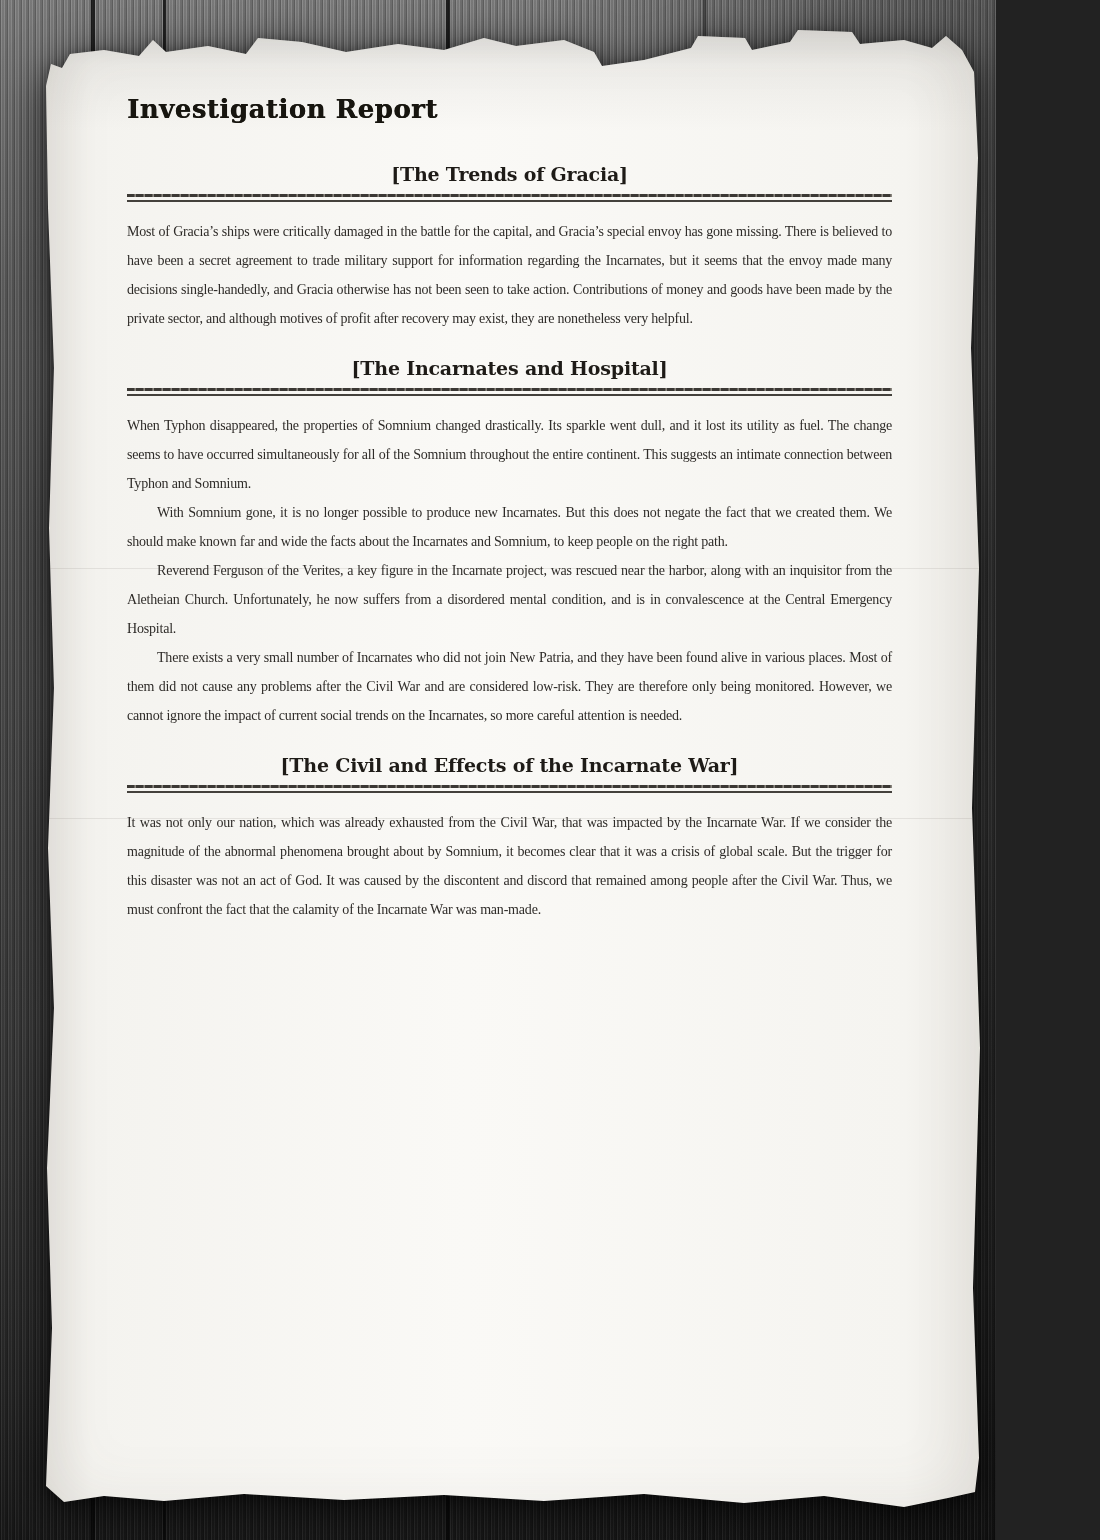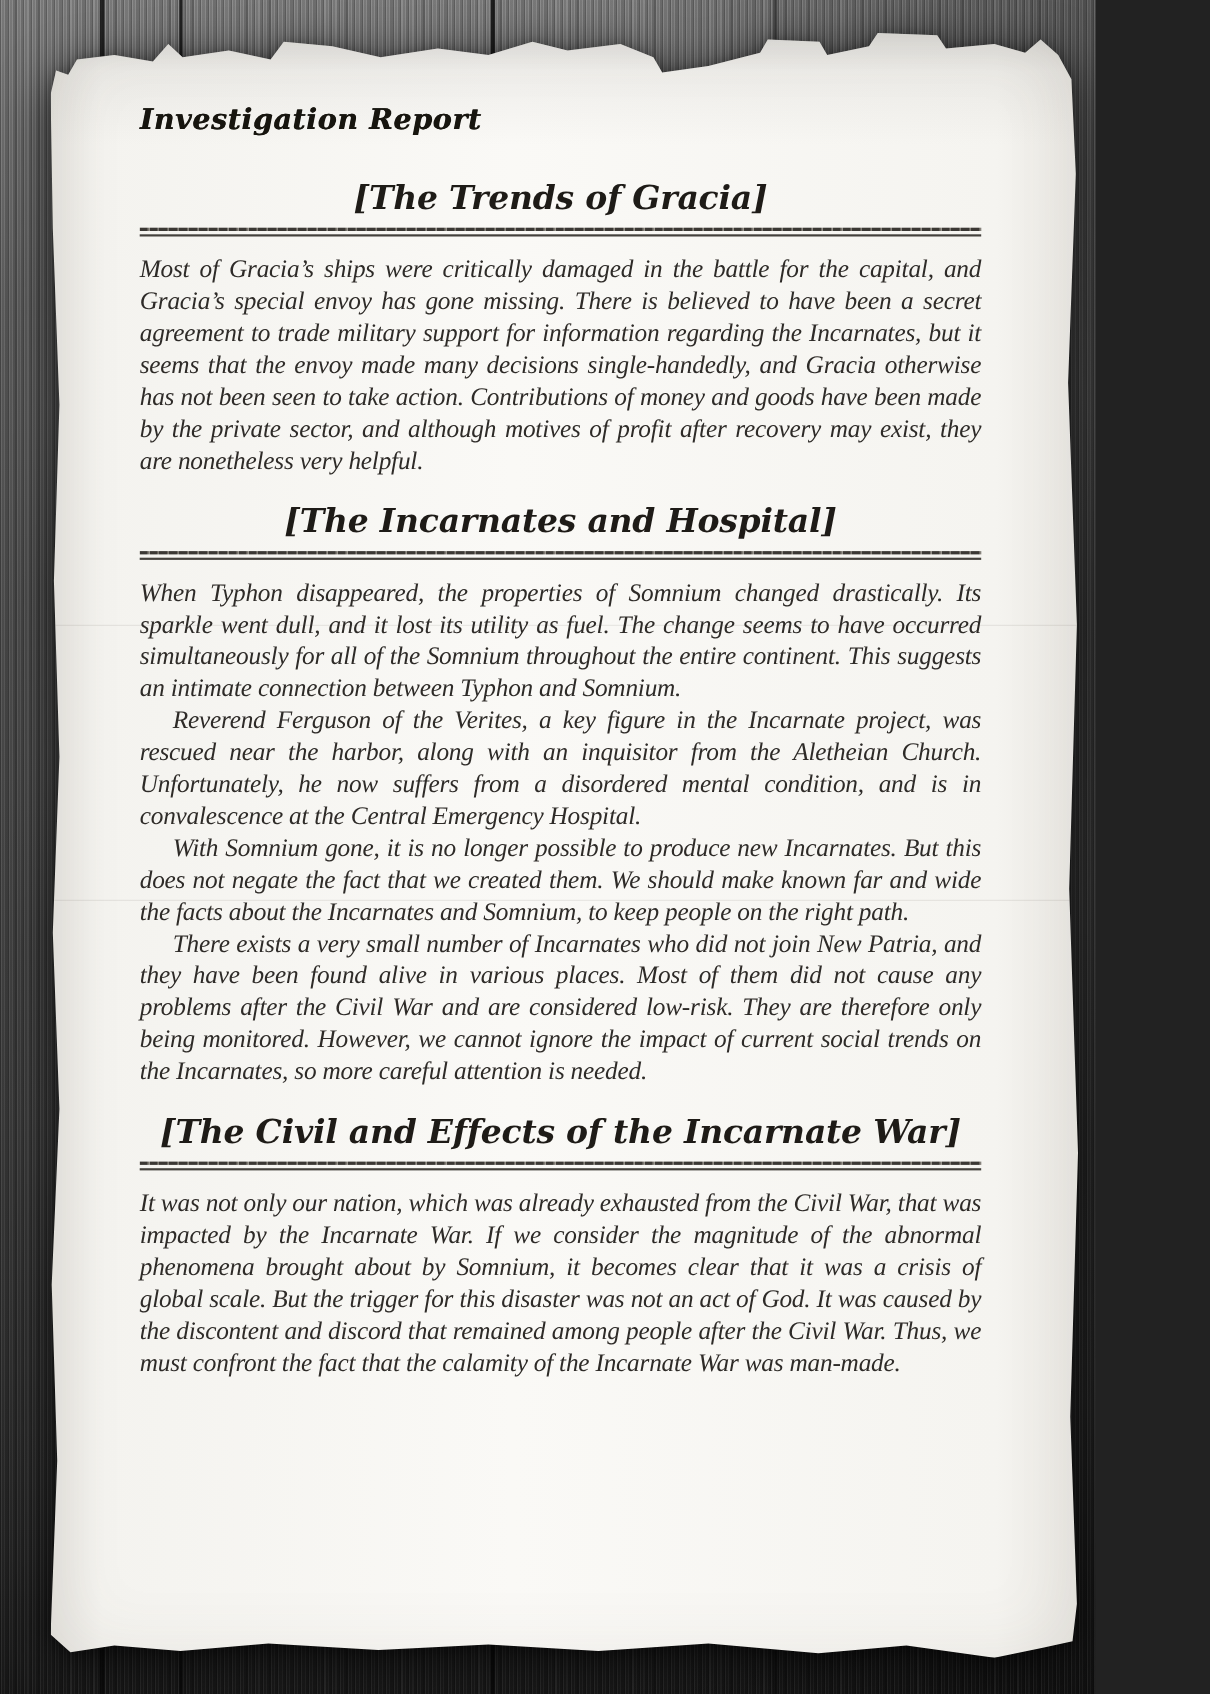--- a/index.html
+++ b/index.html
@@ -1,19 +1,18 @@
 <!DOCTYPE html>
 <html lang="en"><head>
 <meta charset="utf-8">
 <style>
   html,body{margin:0;padding:0;background:#222;}
   .stage{
     position:relative;width:996px;height:1540px;overflow:hidden;
     font-family:"Liberation Serif",serif;
-    font-style:italic;
   }
   
   .wood{
     position:absolute;inset:0;
     background:
       repeating-linear-gradient(90deg,
         rgba(0,0,0,0.30) 0px, rgba(0,0,0,0.30) 1px,
         rgba(255,255,255,0.06) 1px, rgba(255,255,255,0.06) 2px,
         rgba(0,0,0,0.10) 2px, rgba(0,0,0,0.10) 4px,
         rgba(255,255,255,0.03) 4px, rgba(255,255,255,0.03) 5px,
@@ -58,30 +57,30 @@
   .crease.c2{top:790px;}
   .content{position:absolute;inset:0;padding:0 88px 0 81px;box-sizing:border-box;}
   
   .report-title{
     margin-top:66px;
     font-family:"DejaVu Serif",serif;font-weight:bold;font-size:26px;line-height:1.2;
     letter-spacing:0.5px;color:#17150f;text-shadow:0.4px 0 0 currentColor;
   }
   h2{
     margin:24px 0 0 0;text-align:center;
-    font-family:"DejaVu Serif",serif;font-weight:bold;font-size:30px;line-height:1.2;
+    font-family:"DejaVu Serif",serif;font-weight:bold;font-size:19px;line-height:1.2;
     color:#1e1b17;letter-spacing:-0.2px;
   }
   h2.first{margin-top:38px;}
   .rule{margin-top:8px;}
   .rule .rt{height:3px;background:repeating-linear-gradient(90deg,#3b3834 0px,#3b3834 7px,#5c5852 7px,#9a968e 9px);}
   .rule .rb{height:2px;margin-top:3px;background:#44413c;}
   p{
     margin:15px 0 0 0;
-    font-size:23px;line-height:29px;letter-spacing:-0.2px;
+    font-size:14px;line-height:29px;letter-spacing:-0.2px;
     text-align:justify;color:#2e2b28;
   }
   p.follow{margin:0;text-indent:30px;}
 </style>
 </head>
 <body>
 
 <div class="stage">
 
   <div class="wood">
@@ -109,22 +108,22 @@
           <p>Most of Gracia’s ships were critically damaged in the battle for the capital, and Gracia’s special envoy has gone missing. There is believed to have been a secret agreement to trade military support for information regarding the Incarnates, but it seems that the envoy made many decisions single-handedly, and Gracia otherwise has not been seen to take action. Contributions of money and goods have been made by the private sector, and although motives of profit after recovery may exist, they are nonetheless very helpful.</p>
         </section>
 
         <section>
           <h2>[The Incarnates and Hospital]</h2>
           <div class="rule">
             <div class="rt"></div>
             <div class="rb"></div>
           </div>
           <p>When Typhon disappeared, the properties of Somnium changed drastically. Its sparkle went dull, and it lost its utility as fuel. The change seems to have occurred simultaneously for all of the Somnium throughout the entire continent. This suggests an intimate connection between Typhon and Somnium.</p>
+          <p class="follow">With Somnium gone, it is no longer possible to produce new Incarnates. But this does not negate the fact that we created them. We should make known far and wide the facts about the Incarnates and Somnium, to keep people on the right path.</p>
           <p class="follow">Reverend Ferguson of the Verites, a key figure in the Incarnate project, was rescued near the harbor, along with an inquisitor from the Aletheian Church. Unfortunately, he now suffers from a disordered mental condition, and is in convalescence at the Central Emergency Hospital.</p>
-          <p class="follow">With Somnium gone, it is no longer possible to produce new Incarnates. But this does not negate the fact that we created them. We should make known far and wide the facts about the Incarnates and Somnium, to keep people on the right path.</p>
           <p class="follow">There exists a very small number of Incarnates who did not join New Patria, and they have been found alive in various places. Most of them did not cause any problems after the Civil War and are considered low-risk. They are therefore only being monitored. However, we cannot ignore the impact of current social trends on the Incarnates, so more careful attention is needed.</p>
         </section>
 
         <section>
           <h2>[The Civil and Effects of the Incarnate War]</h2>
           <div class="rule">
             <div class="rt"></div>
             <div class="rb"></div>
           </div>
           <p>It was not only our nation, which was already exhausted from the Civil War, that was impacted by the Incarnate War. If we consider the magnitude of the abnormal phenomena brought about by Somnium, it becomes clear that it was a crisis of global scale. But the trigger for this disaster was not an act of God. It was caused by the discontent and discord that remained among people after the Civil War. Thus, we must confront the fact that the calamity of the Incarnate War was man-made.</p>

